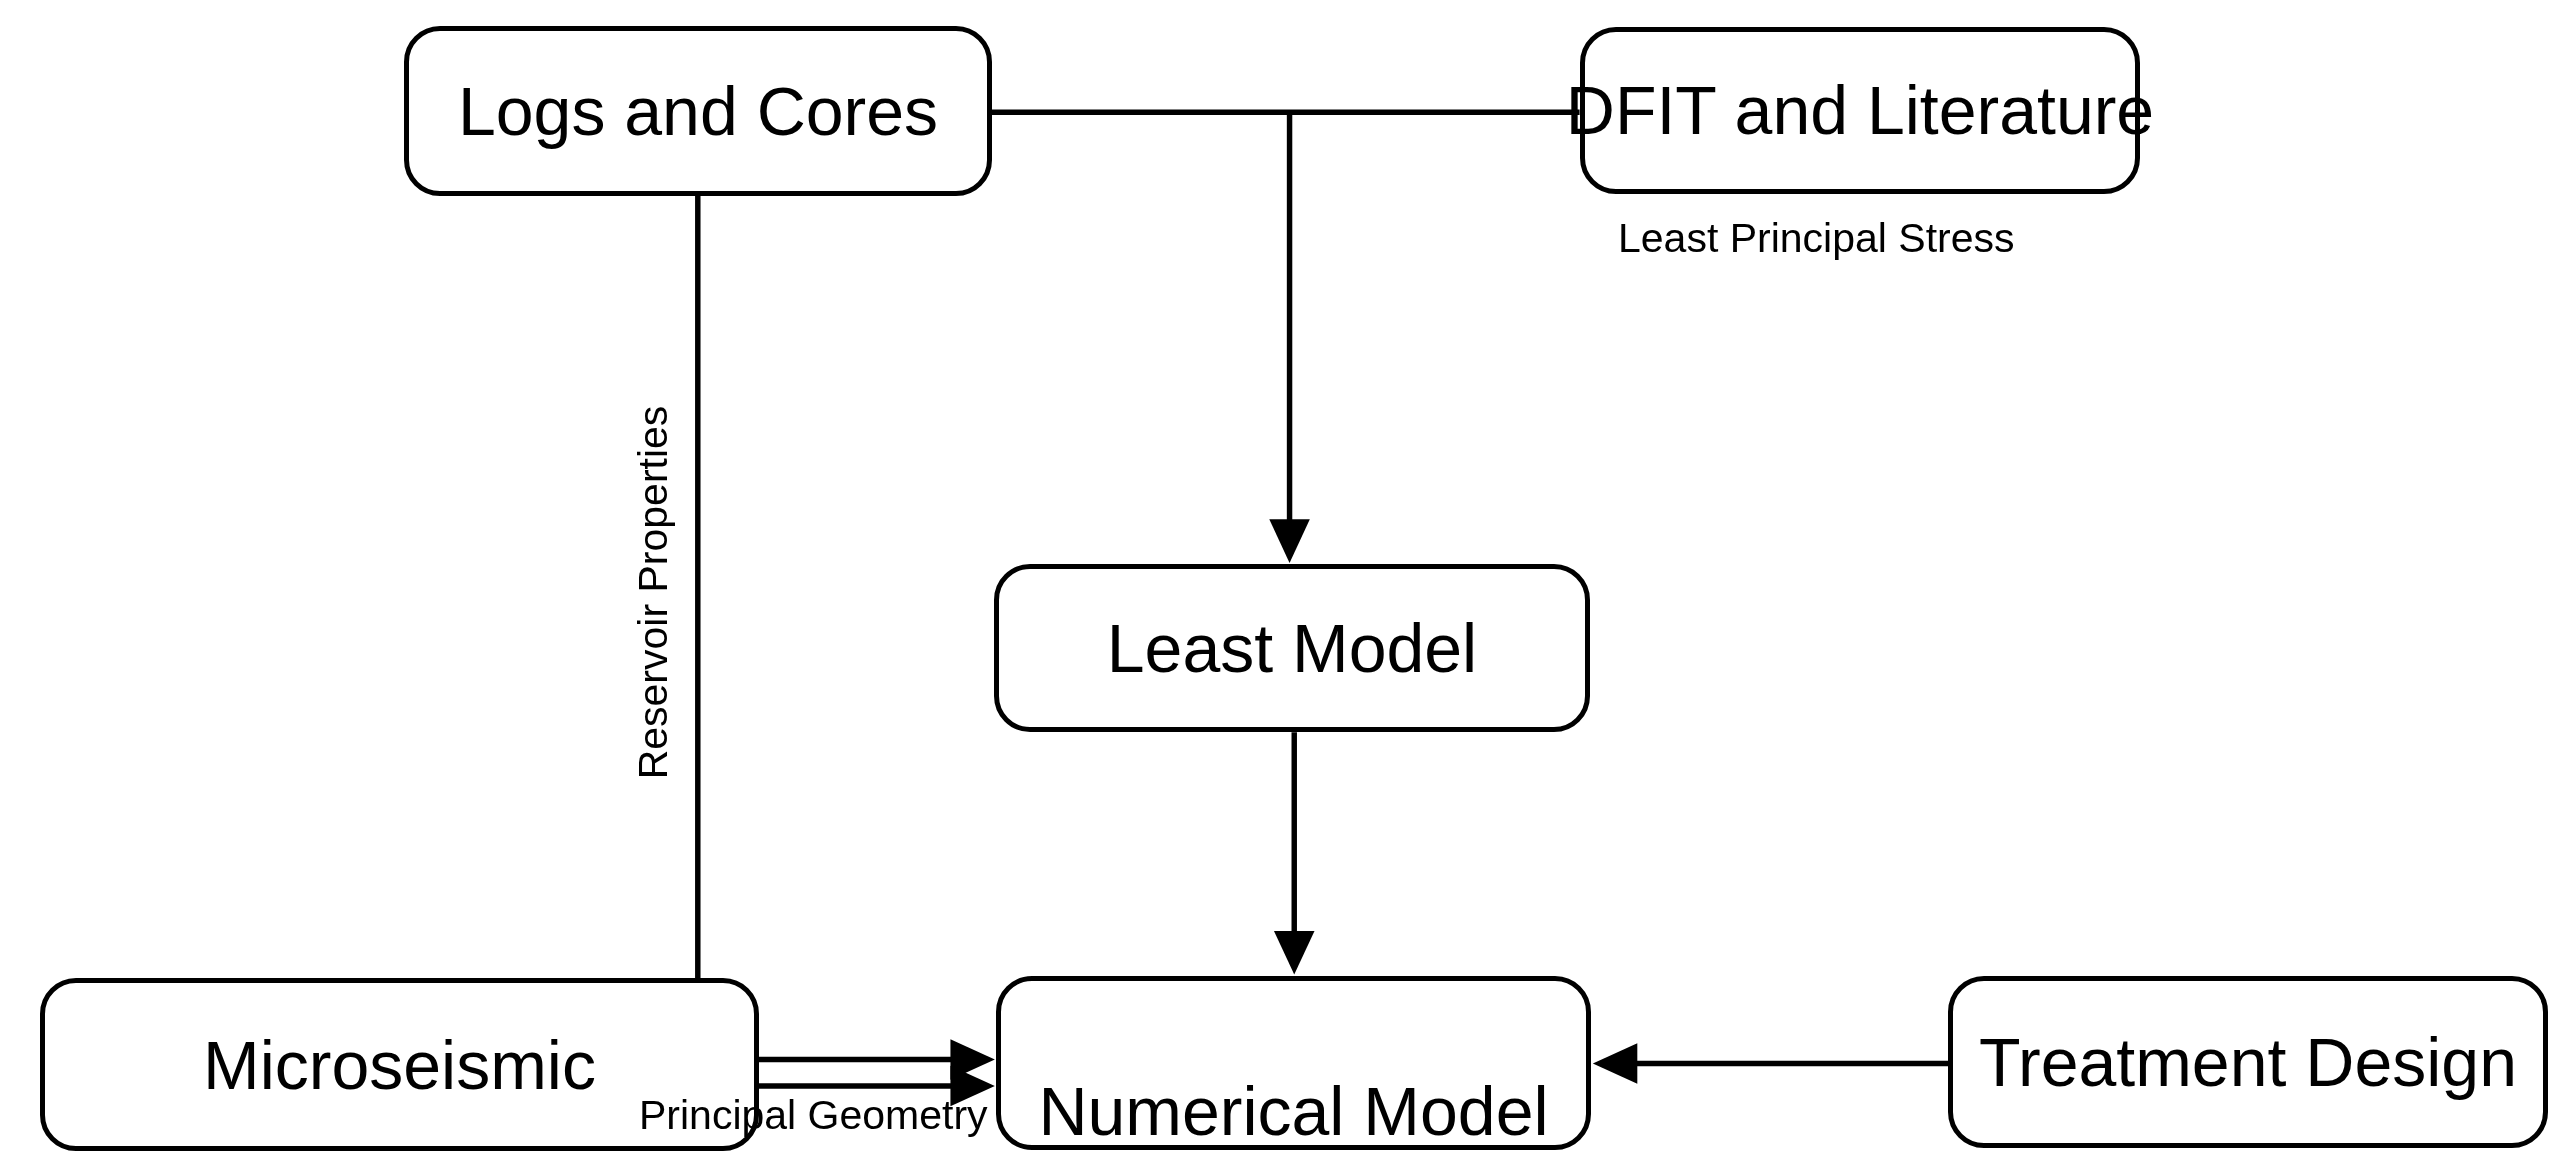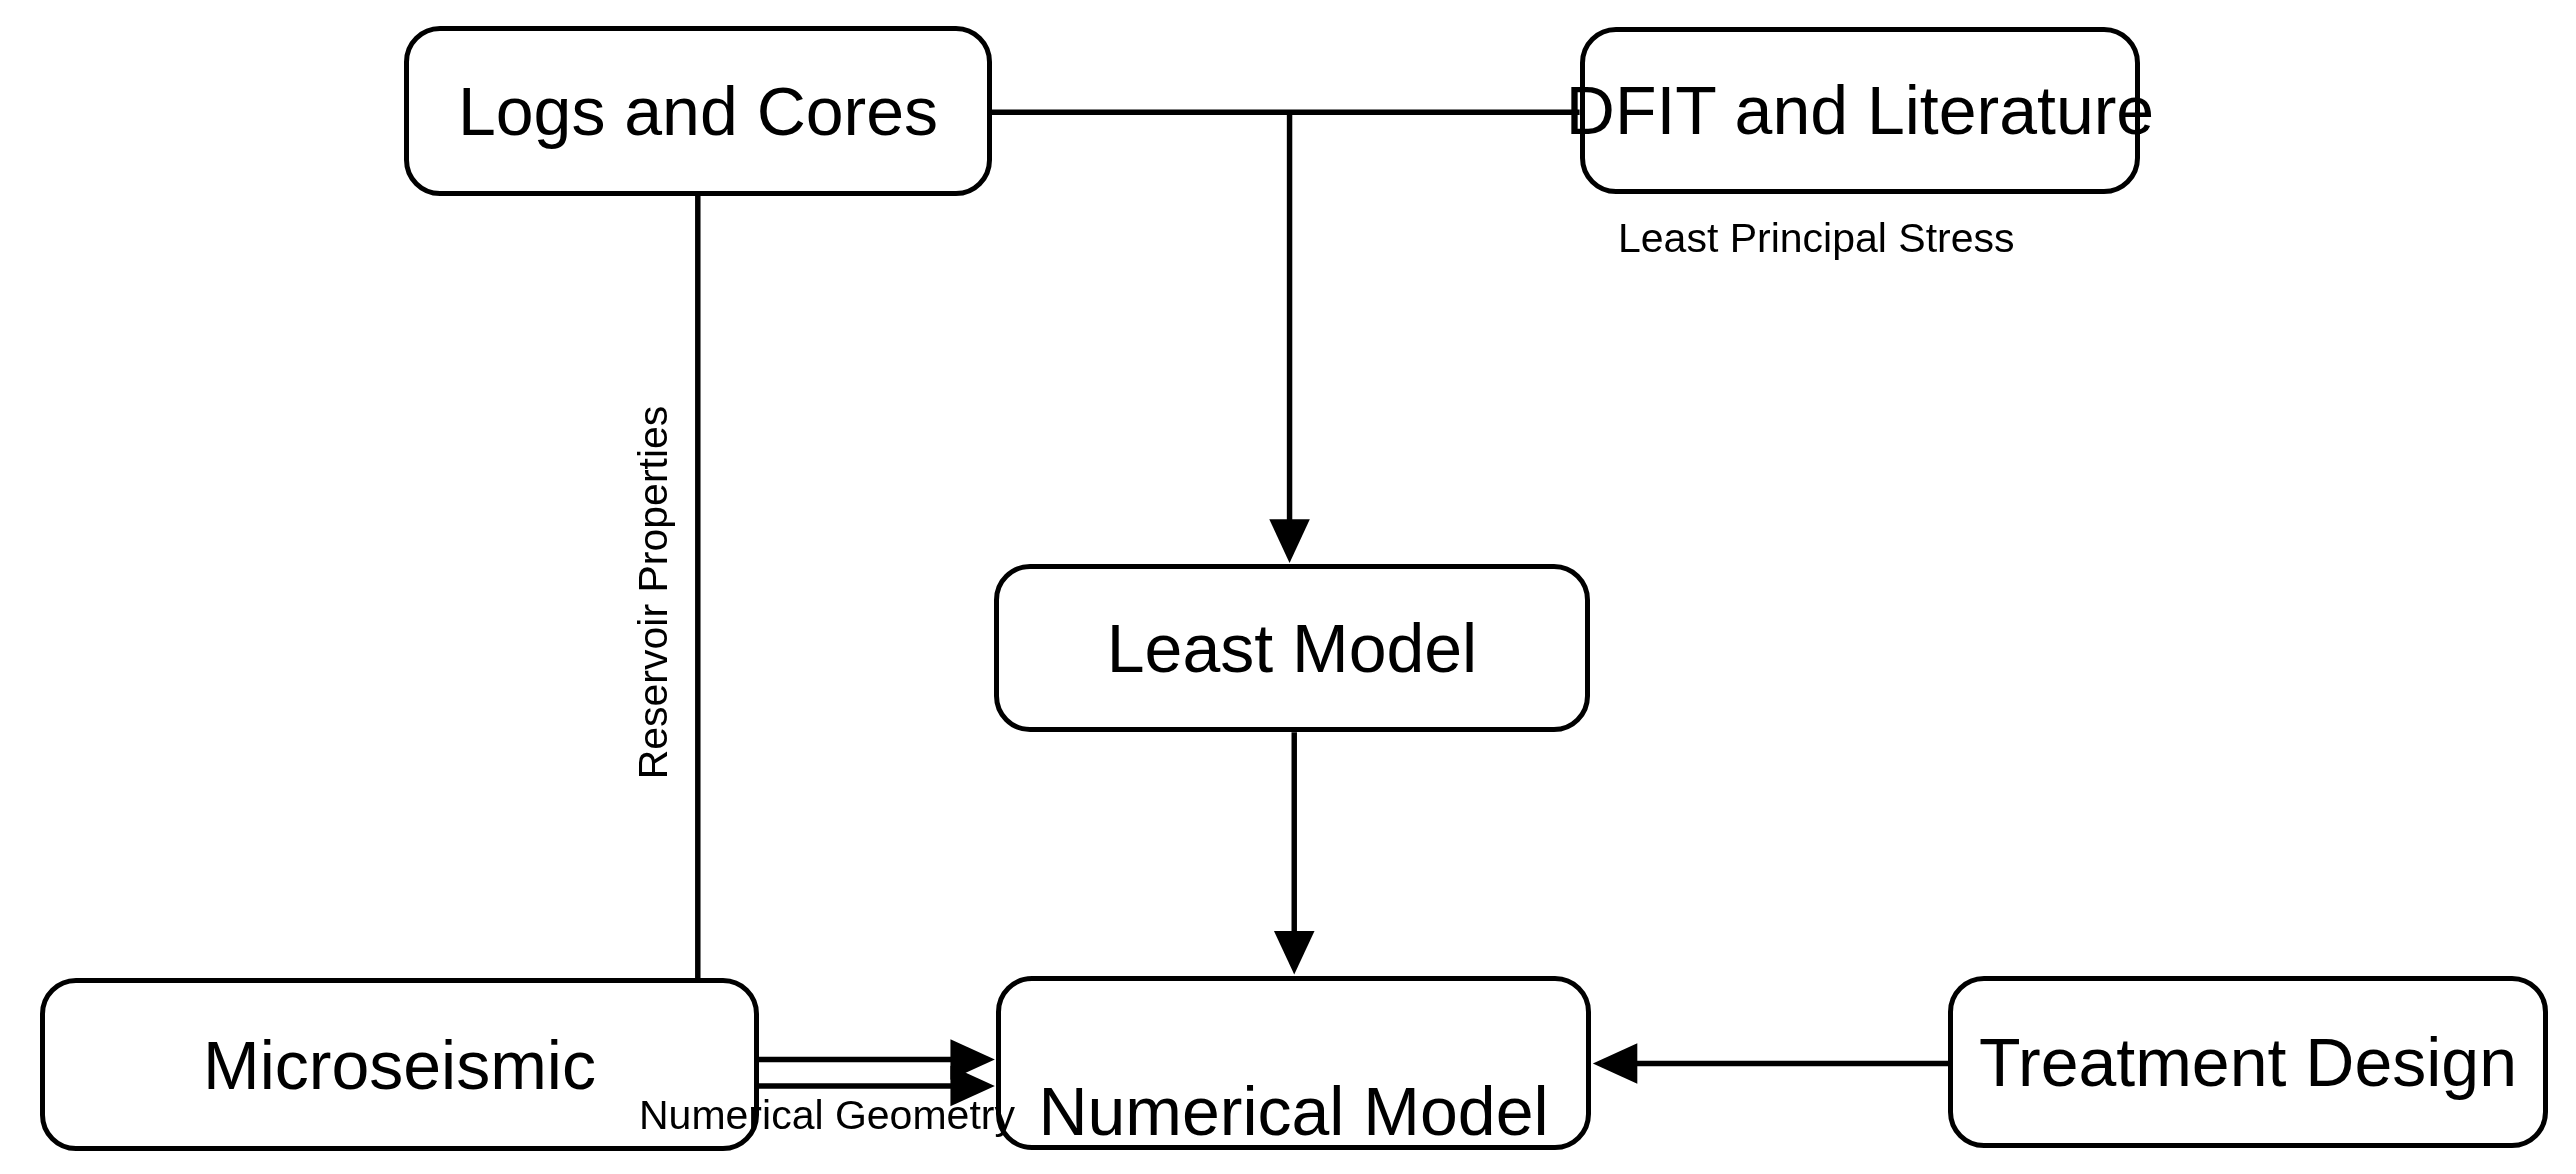--- a/index.html
+++ b/index.html
@@ -126,16 +126,16 @@
   </div>
 
   <div class="node" id="node-treatment">
     <span>Treatment Design</span>
   </div>
 
   <div class="edge-label" id="label-reservoir-properties">Reservoir Properties</div>
 
   <div class="edge-label" id="label-least-principal-stress">Least Principal Stress</div>
 
-  <div class="edge-label" id="label-fracture-geometry">Numerical Geometry</div>
+  <div class="edge-label" id="label-fracture-geometry">Principal Geometry</div>
 
 </div>
 
 
 </body></html>

